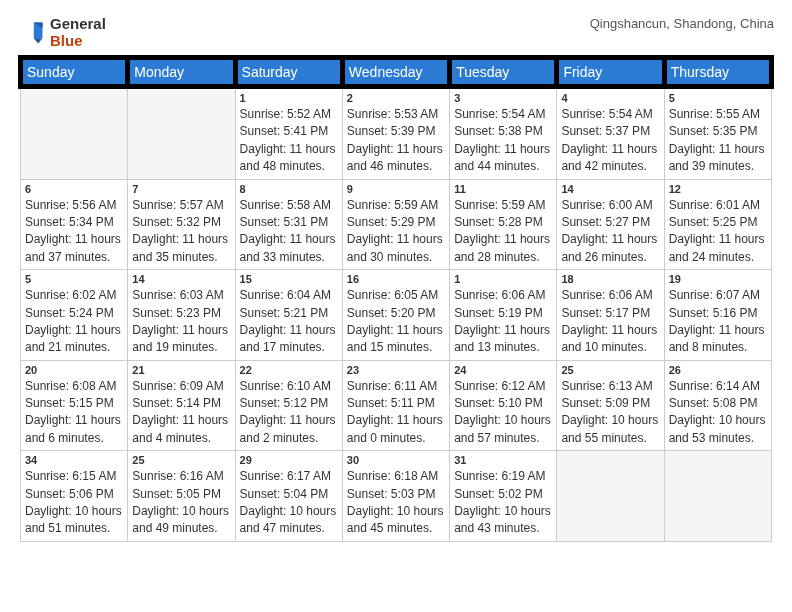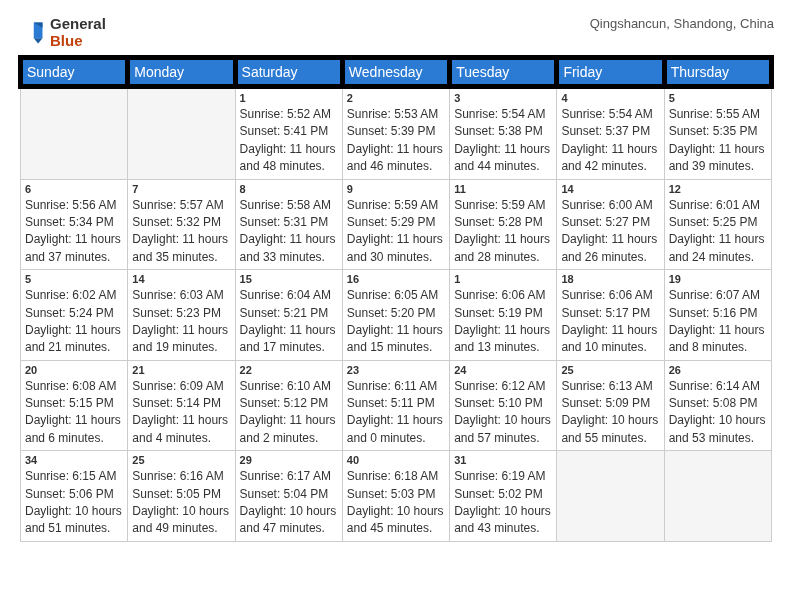--- a/index.html
+++ b/index.html
@@ -254,21 +254,21 @@
           </td>
           <td>
             <span class="day-num">25</span>
             <div class="day-info">Sunrise: 6:16 AM<br>Sunset: 5:05 PM<br>Daylight: 10 hours and 49 minutes.</div>
           </td>
           <td>
             <span class="day-num">29</span>
             <div class="day-info">Sunrise: 6:17 AM<br>Sunset: 5:04 PM<br>Daylight: 10 hours and 47 minutes.</div>
           </td>
           <td>
-            <span class="day-num">40</span>
+            <span class="day-num">30</span>
             <div class="day-info">Sunrise: 6:18 AM<br>Sunset: 5:03 PM<br>Daylight: 10 hours and 45 minutes.</div>
           </td>
           <td>
             <span class="day-num">31</span>
             <div class="day-info">Sunrise: 6:19 AM<br>Sunset: 5:02 PM<br>Daylight: 10 hours and 43 minutes.</div>
           </td>
           <td class="empty"></td>
           <td class="empty"></td>
         </tr>
       </tbody>

